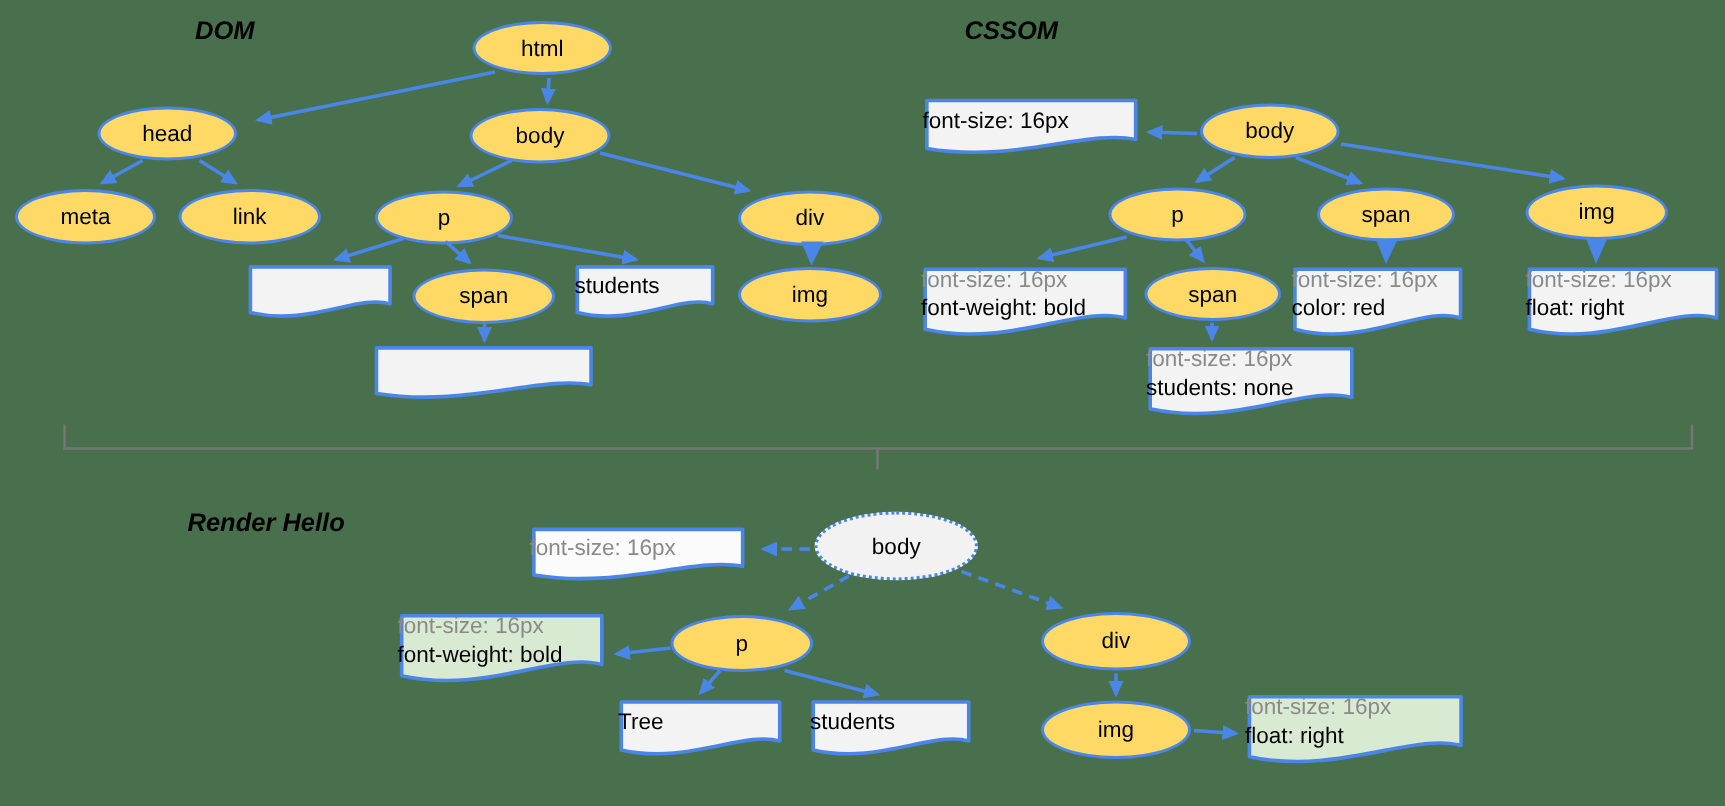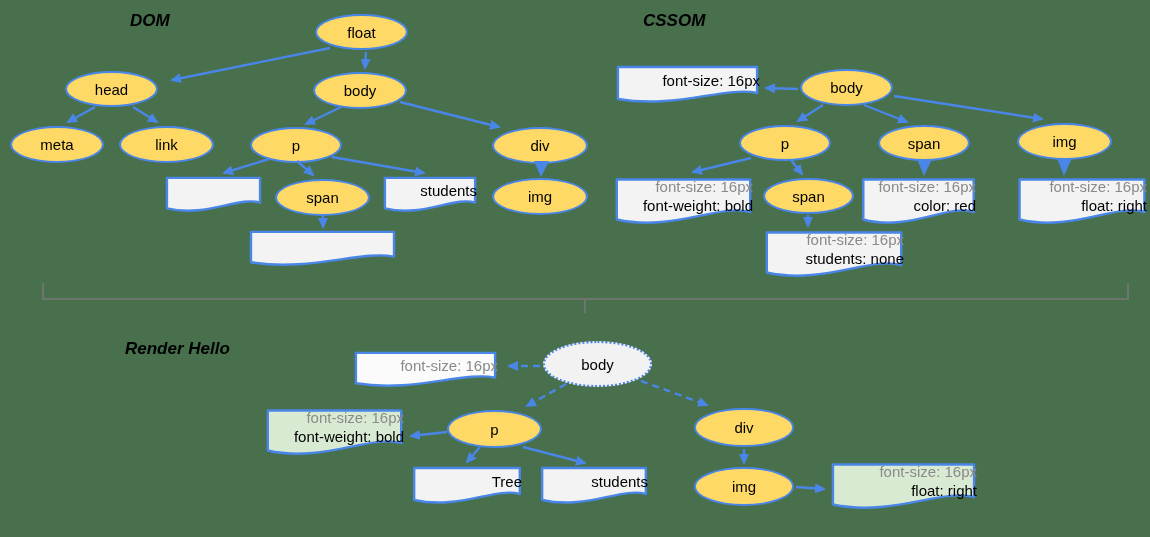--- a/index.html
+++ b/index.html
@@ -12,21 +12,21 @@
            display:flex;align-items:center;justify-content:center;font-size:15px;color:#000;
            box-sizing:border-box;white-space:nowrap;z-index:2;}
   .ellipse.render-root{background:#f2f2f2;border-style:dotted;}
 
   .doc{position:absolute;z-index:2;}
   .doc svg{position:absolute;left:0;top:0;width:100%;height:100%;overflow:visible;display:block;}
   .doc path{fill:#f3f3f3;stroke:#4a86e8;stroke-width:2.4;vector-effect:non-scaling-stroke;stroke-linejoin:round;}
   .doc.green path{fill:#d9ead3;}
   .doc.white path{fill:#fbfbfb;}
   .doc-text{position:absolute;left:0;right:0;top:0;bottom:10px;display:flex;flex-direction:column;
-            align-items:flex-end;justify-content:center;font-size:15px;color:#000;line-height:19px;white-space:nowrap;}
+            align-items:flex-start;justify-content:center;font-size:15px;color:#000;line-height:19px;white-space:nowrap;}
   .doc.two .doc-text{bottom:13px;}
   .muted{color:#8a8a8a;}
 
   .connectors{position:absolute;left:0;top:0;z-index:3;pointer-events:none;}
   .arrow{stroke:#4a86e8;stroke-width:2.4;fill:none;}
   .arrow.dashed{stroke-dasharray:7 5;}
   .tri{fill:#4a86e8;stroke:none;}
   .bracket{stroke:#777777;stroke-width:1.6;fill:none;}
 </style>
 </head>
@@ -71,21 +71,21 @@
     <line class="arrow dashed" x1="641" y1="381" x2="707" y2="405" marker-end="url(#ah)"></line>
     <line class="arrow" x1="447" y1="432" x2="411" y2="436" marker-end="url(#ah)"></line>
     <line class="arrow" x1="480" y1="447" x2="467" y2="462" marker-end="url(#ah)"></line>
     <line class="arrow" x1="523" y1="447" x2="585" y2="463" marker-end="url(#ah)"></line>
     <line class="arrow" x1="744" y1="449" x2="744" y2="463" marker-end="url(#ah)"></line>
     <line class="arrow" x1="796" y1="487" x2="824" y2="489" marker-end="url(#ah)"></line>
   </svg>
 
   <div class="section-title" style="left:130px;top:11px;">DOM</div>
 
-  <div class="ellipse" style="left:315px;top:14px;width:93px;height:36px;">float</div>
+  <div class="ellipse" style="left:315px;top:14px;width:93px;height:36px;">html</div>
   <div class="ellipse" style="left:65px;top:71px;width:93px;height:36px;">head</div>
   <div class="ellipse" style="left:313px;top:72px;width:94px;height:37px;">body</div>
   <div class="ellipse" style="left:119px;top:126px;width:95px;height:37px;">link</div>
   <div class="ellipse" style="left:10px;top:126px;width:94px;height:37px;">meta</div>
   <div class="ellipse" style="left:250px;top:127px;width:92px;height:36px;">p</div>
   <div class="ellipse" style="left:492px;top:127px;width:96px;height:37px;">div</div>
   <div class="ellipse" style="left:275px;top:179px;width:95px;height:37px;">span</div>
   <div class="ellipse" style="left:492px;top:178px;width:96px;height:37px;">img</div>
 
   <div class="doc" style="left:165px;top:176px;width:97px;height:38px;">

